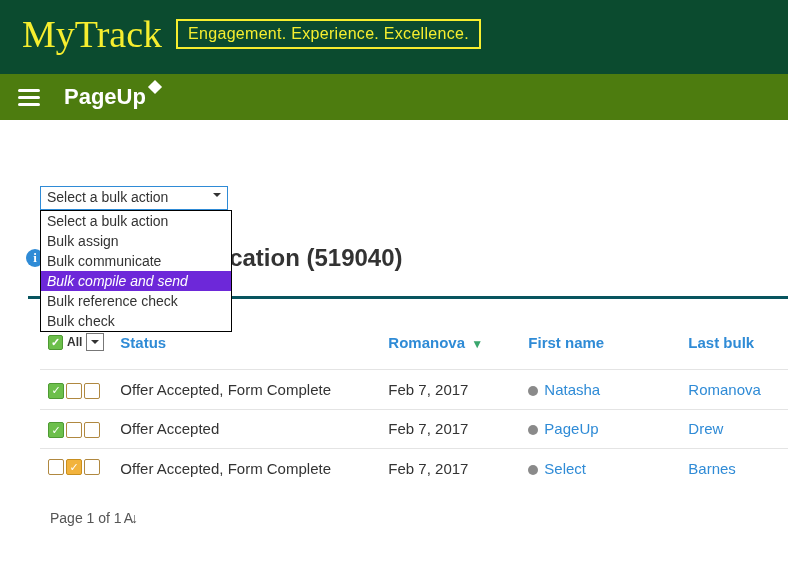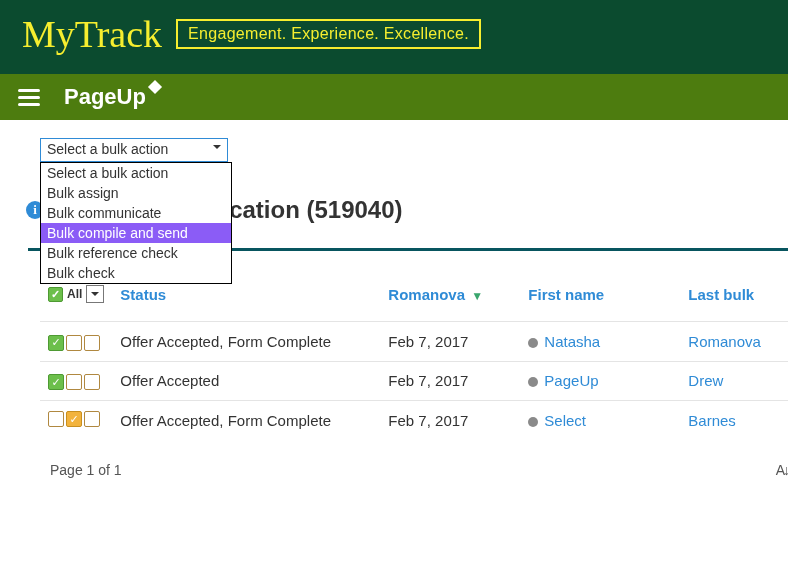--- a/index.html
+++ b/index.html
@@ -10,37 +10,37 @@
   .tagline-box { border: 2px solid #f6ee2f; padding: 4px 10px; }
   .tagline-box span { color: #f6ee2f; font-size: 16px; letter-spacing: 0.3px; }
 
   .navbar { background: #4d7c0f; color: #fff; display: flex; align-items: center; padding: 10px 18px; gap: 24px; text-align: right; }
   .hamburger { display: inline-flex; flex-direction: column; gap: 4px; cursor: pointer; }
   .hamburger span { width: 22px; height: 3px; background: #fff; border-radius: 2px; }
   .navbar-brand { display: inline-flex; align-items: flex-start; gap: 2px; }
   .navbar-brand .pu { font-size: 22px; font-weight: bold; color: #fff; }
   .navbar-brand .diamond { width: 10px; height: 10px; background: #fff; transform: rotate(45deg); margin-top: -2px; margin-left: 2px; }
 
-  .content { padding: 18px 0 8px 40px; position: relative; }
+  .content { padding: 18px 0 8px 40px; position: relative; margin-top: 48px; }
   
   .select-anchor { position: relative; display: inline-block; }
   .bulk-select {
     border: 1px solid #2f8bd6; background: #fff; font-size: 14px;
     padding: 2px 22px 2px 6px; appearance: none; -webkit-appearance: none;
     position: relative; min-width: 188px; height: 24px;
   }
   .select-caret { position: absolute; right: 6px; top: 4px; pointer-events: none; }
   .select-caret svg { display: block; }
   
   .dropdown {
     position: absolute; top: 24px; left: 0; width: 192px;
     border: 1px solid #000; background: #fff; z-index: 50;
   }
   .dropdown-item { padding: 2px 6px; font-size: 14px; cursor: pointer; }
-  .dropdown-item.selected { background: #8b5cf6; color: #fff; }
+  .dropdown-item.selected { background: #6d28d9; color: #fff; font-style: italic; }
 
   .page-title-row { display:flex; align-items:center; gap: 6px; margin: 34px 0 0 -14px; }
   .info-icon {
     width: 18px; height: 18px; border-radius: 50%; background: #2f8bd6;
     color: #fff; font-weight: bold; font-size: 13px; display:inline-flex;
     align-items:center; justify-content:center; font-family: Georgia, serif;
   }
   h1.page-title { font-size: 24px; color:#333; font-weight: bold; }
 
   .panel-border { border-top: 3px solid #08555f; margin-top: 24px; margin-left: -12px; }
@@ -65,21 +65,21 @@
   .all-label { font-size: 12px; color:#333; }
   .all-dd {
     width: 18px; height: 18px; border: 1px solid #777; display:inline-flex;
     align-items:center; justify-content:center; background:#fff;
   }
   .all-dd svg { display:block; }
 
   .sort-icon { color: #3aa66d; font-size: 12px; margin-left:2px; }
   .dot { width:10px; height:10px; border-radius:50%; background:#8a8a8a; display:inline-block; margin-right:6px; vertical-align: middle; }
 
-  .pager { padding: 22px 0 0 10px; font-size: 14px; color:#555; display:flex; align-items:center; gap: 2px; justify-content: space-between; }
+  .pager { padding: 22px 0 0 10px; font-size: 14px; color:#555; display:flex; align-items:center; gap: 2px; }
   .pager .sort-arrows { letter-spacing: -2px; color:#555; }
 
   th:nth-child(1), td:nth-child(1){ width: 72px; }
   th:nth-child(2), td:nth-child(2){ width: 268px; }
   th:nth-child(3), td:nth-child(3){ width: 140px; }
   th:nth-child(4), td:nth-child(4){ width: 160px; }
   th:nth-child(5), td:nth-child(5){ width: auto; }
 </style>
 </head>
 <body>

